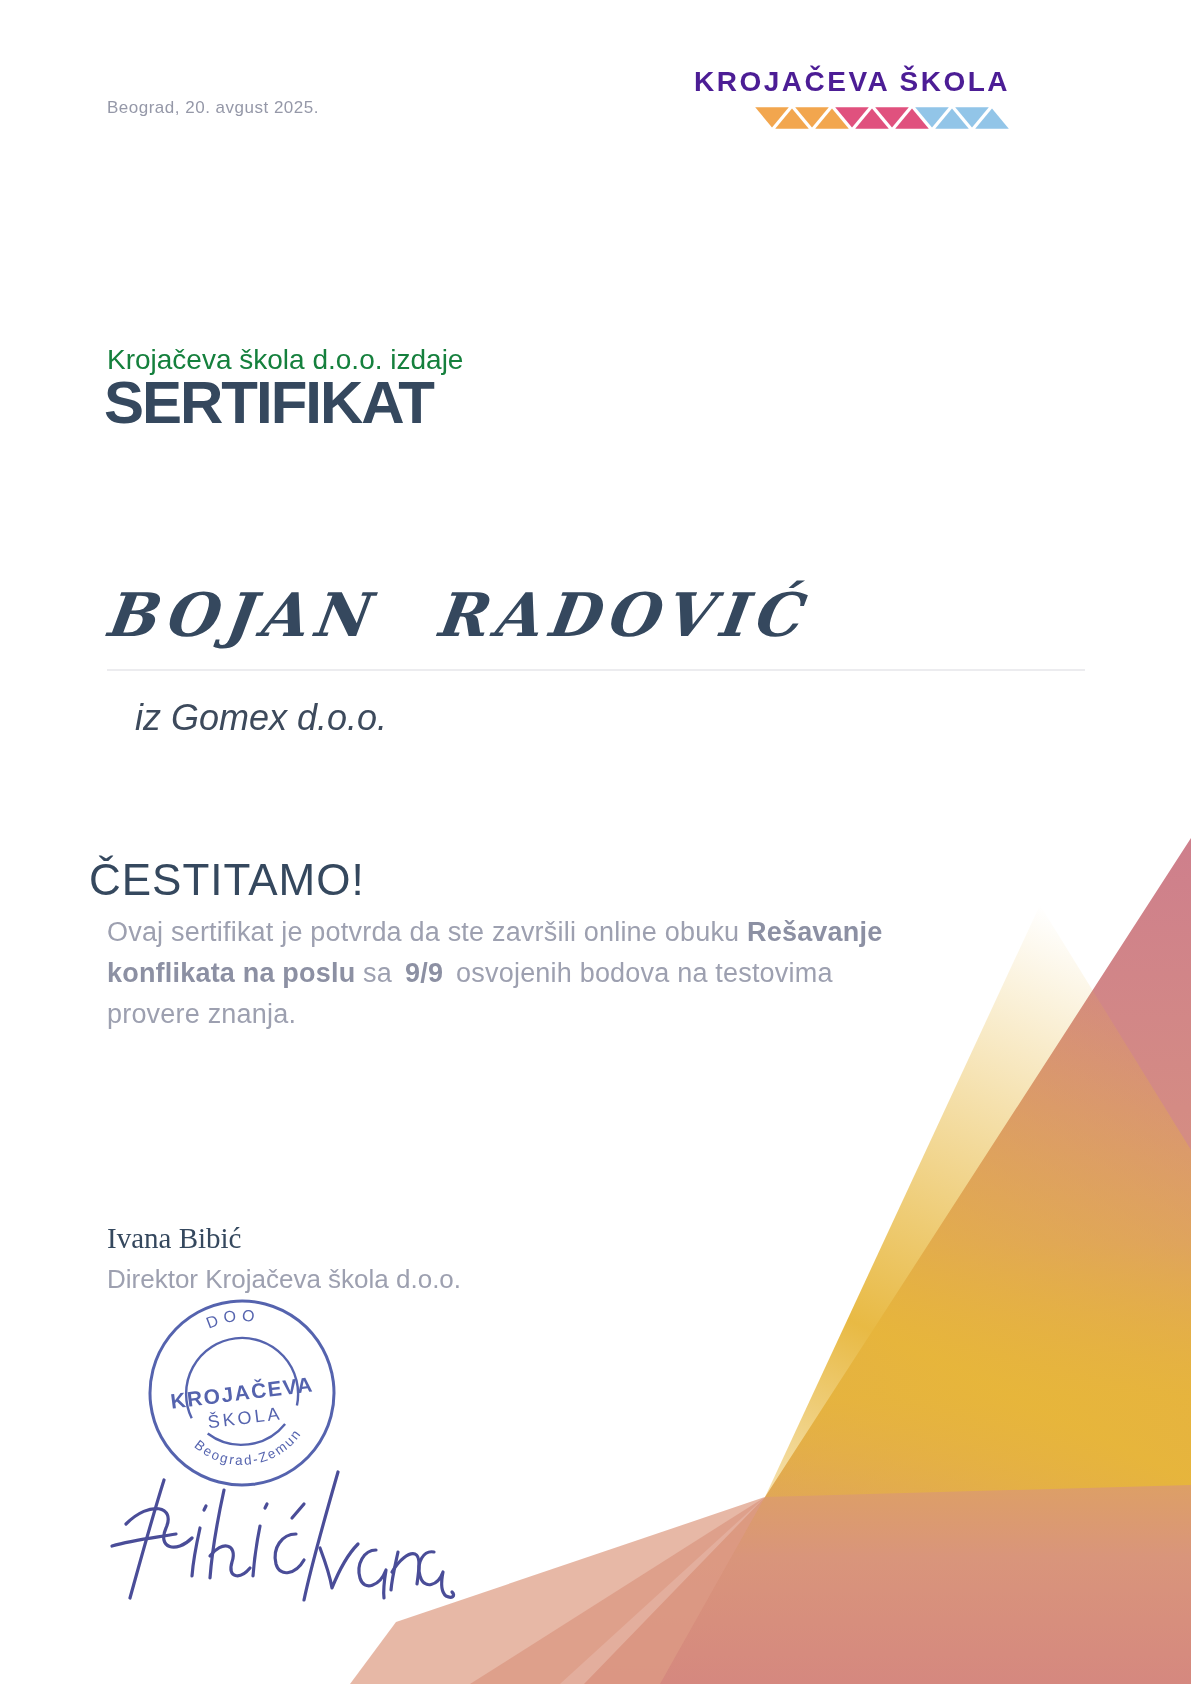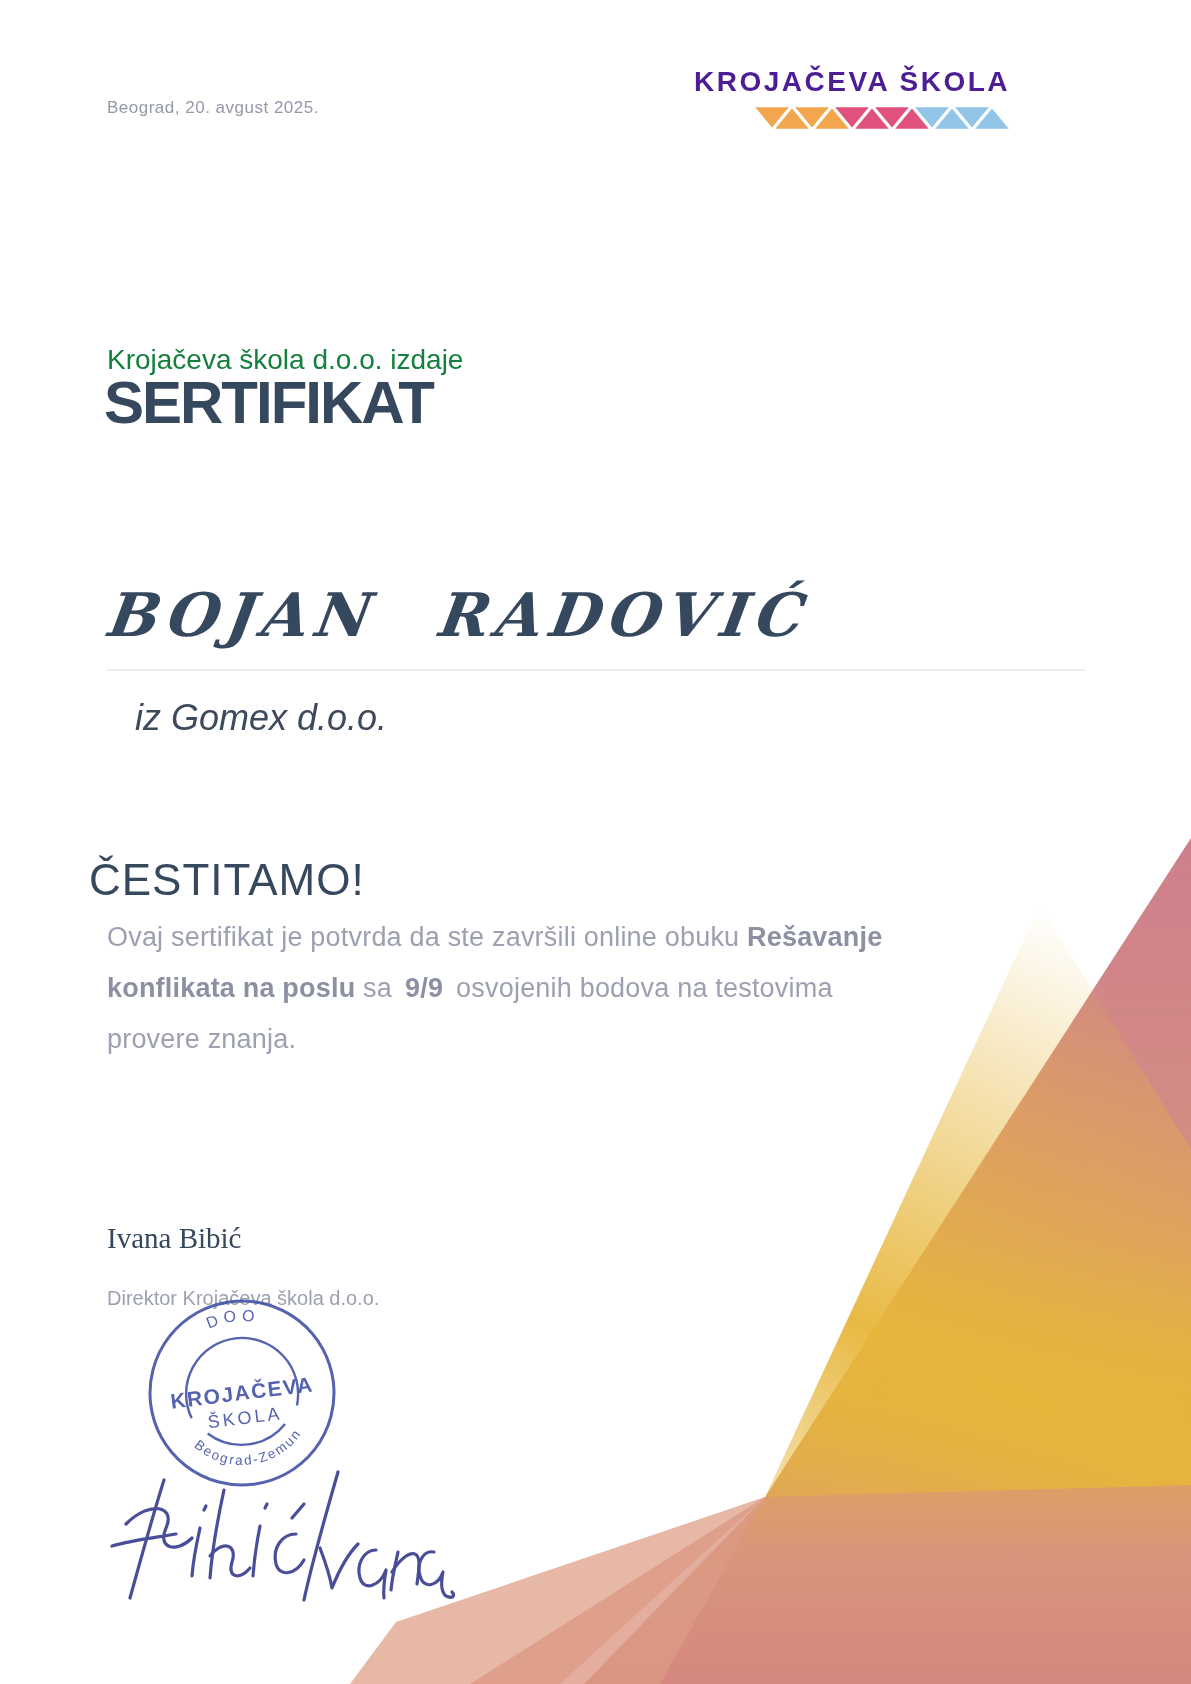--- a/index.html
+++ b/index.html
@@ -29,28 +29,28 @@
     transform:skewX(-10deg);transform-origin:left bottom;white-space:nowrap;
   }
   .recipient-origin{
     position:absolute;left:107px;top:697px;font-size:36px;font-style:italic;font-weight:400;color:#3D4A5C;margin-left:28px;
   }
   .congrats{
     position:absolute;left:89px;top:855px;margin:0;font-size:44px;font-weight:500;
     color:#35485E;letter-spacing:1px;
   }
   .body-par{
-    position:absolute;left:107px;top:912px;width:815px;margin:0;font-size:27px;line-height:51px;
+    position:absolute;left:107px;top:912px;width:815px;margin:0;font-size:27px;line-height:41px;
     color:#9DA0B0;letter-spacing:.2px;
   }
   .body-par strong{color:#8C90A3;font-weight:700;}
   .body-par .score{margin:0 13px;}
 
   .sig-name{position:absolute;left:107px;top:1222px;font-size:29px;font-weight:500;color:#35485E;font-family:Liberation Serif, serif;}
-  .sig-title{position:absolute;left:107px;top:1264px;font-size:20px;color:#9DA0B0;margin-top:23px;}
+  .sig-title{position:absolute;left:107px;top:1264px;font-size:26px;color:#9DA0B0;}
 
   .stamp{position:absolute;left:145px;top:1296px;}
   .stamp text{font-family:"Liberation Sans",sans-serif;}
   .signature{position:absolute;left:100px;top:1466px;}
 </style>
 </head>
 <body>
 
 <div class="page">
 

